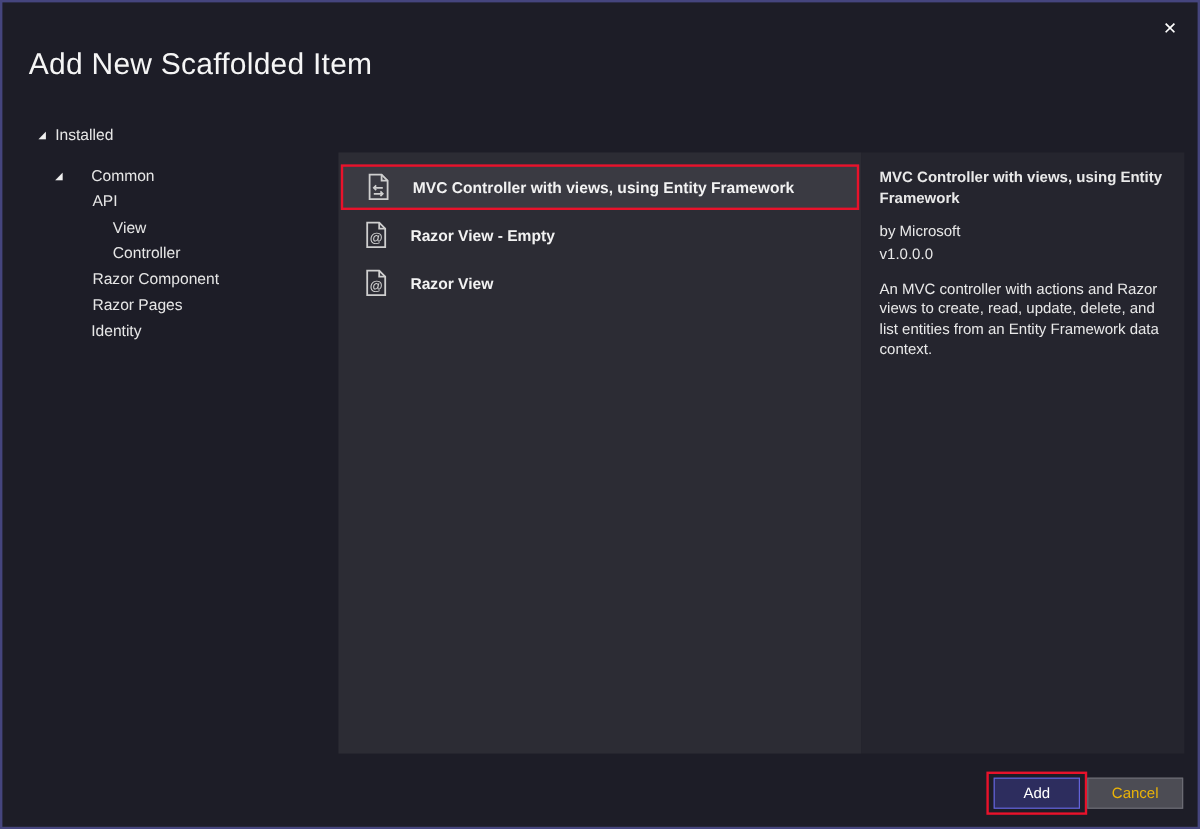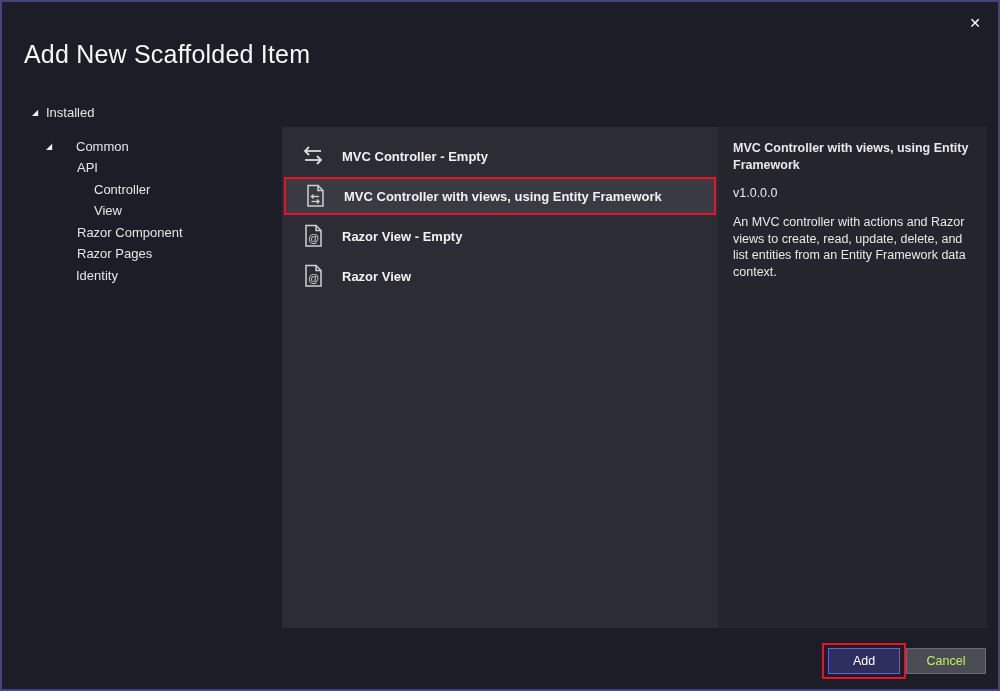--- a/index.html
+++ b/index.html
@@ -74,21 +74,21 @@
     display: flex; align-items: center; 
   }
   .add-annotation { border: 2px solid #e8122b; padding: 3px 4px; }
   .btn { font-family: "Liberation Sans", sans-serif; font-size: 12.5px; cursor: default; }
   .btn-add {
     width: 72px; height: 26px;
     background: #2d2d5e; border: 1px solid #6363da; color: #ffffff;
   }
   .btn-cancel {
     width: 80px; height: 26px;
-    background: #4c4c54; border: 1px solid #6b6b73; color: #bef264;
+    background: #4c4c54; border: 1px solid #6b6b73; color: #eab308;
   }
 </style>
 </head>
 <body>
 
 <div class="window">
 
   <div class="dialog-title">Add New Scaffolded Item</div>
   <div class="close-btn">✕</div>
 
@@ -98,51 +98,38 @@
       <span class="tlabel">Installed</span>
     </div>
     <div class="tree-row lvl1 gap-before">
       <span class="tri"></span>
       <span class="tlabel">Common</span>
     </div>
     <div class="tree-row lvl2">
       <span class="tlabel">API</span>
     </div>
     <div class="tree-row lvl3">
-      <span class="tlabel">Controller</span>
+      <span class="tlabel">View</span>
     </div>
     <div class="tree-row lvl3">
-      <span class="tlabel">View</span>
+      <span class="tlabel">Controller</span>
     </div>
     <div class="tree-row lvl2">
       <span class="tlabel">Razor Component</span>
     </div>
     <div class="tree-row lvl2">
       <span class="tlabel">Razor Pages</span>
     </div>
     <div class="tree-row lvl1">
       <span class="tlabel">Identity</span>
     </div>
   </div>
 
   <div class="list-panel">
 
-    <div class="list-row">
-      <span class="icon">
-        <svg width="26" height="26" viewBox="0 0 26 26">
-          <g stroke="#dcdcdc" stroke-width="1.8" fill="none">
-            <path d="M9 4 L5 8 L9 12"></path>
-              <path d="M5 8 H21"></path>
-            <path d="M17 13 L21 17 L17 21"></path>
-              <path d="M21 17 H5"></path>
-          </g>
-        </svg>
-      </span>
-      <span class="label">MVC Controller - Empty</span>
-    </div>
 
 
     <div class="list-row selected">
       <span class="icon">
         <svg width="26" height="26" viewBox="0 0 26 26">
           <path d="M6 2.5 H16 L21 7.5 V23 H6 Z" fill="none" stroke="#cfcfcf" stroke-width="1.5"></path>
           <path d="M16 2.5 V7.5 H21" fill="none" stroke="#cfcfcf" stroke-width="1.5"></path>
           <g stroke="#cfcfcf" stroke-width="1.4" fill="none">
             <path d="M11.5 11.5 L9.5 13.5 L11.5 15.5"></path>
               <path d="M9.5 13.5 H17"></path>
@@ -173,20 +160,21 @@
           <text x="13.5" y="18.5" font-size="11" font-weight="bold" fill="#cfcfcf" text-anchor="middle" font-family="Liberation Sans, sans-serif">@</text>
         </svg>
       </span>
       <span class="label">Razor View</span>
     </div>
 
   </div>
 
   <div class="details-panel">
     <div class="d-title">MVC Controller with views, using Entity Framework</div>
+    <div class="d-author">by Microsoft</div>
     <div class="d-version">v1.0.0.0</div>
     <div class="d-desc">An MVC controller with actions and Razor views to create, read, update, delete, and list entities from an Entity Framework data context.</div>
   </div>
 
   <div class="footer">
     <div class="add-annotation">
       <button class="btn btn-add">Add</button>
     </div>
     <button class="btn btn-cancel">Cancel</button>
   </div>

